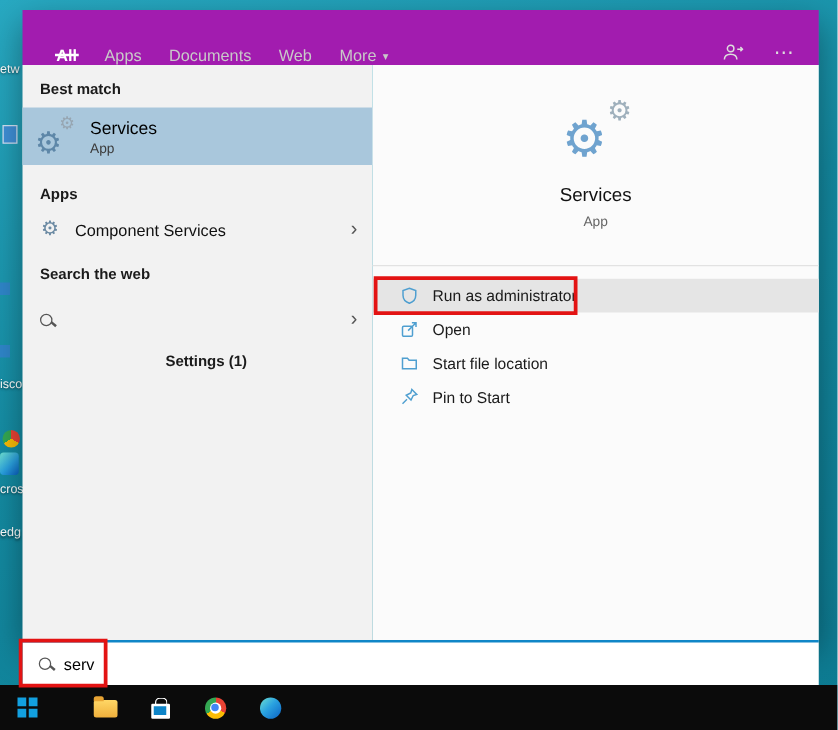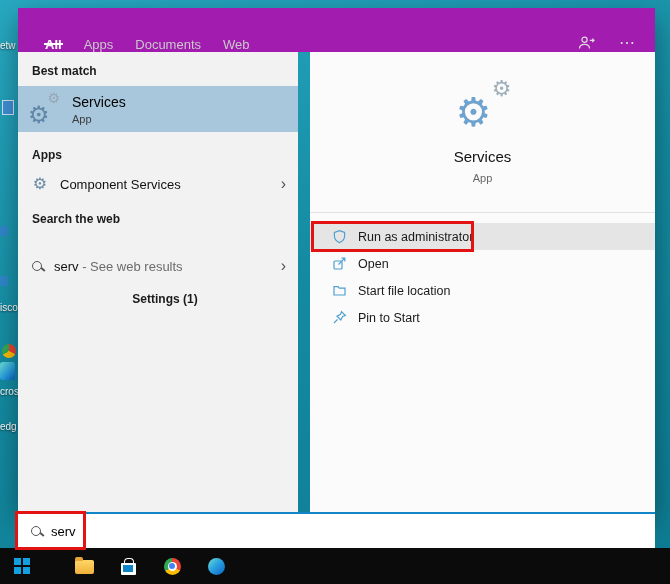--- a/index.html
+++ b/index.html
@@ -28,34 +28,34 @@
   .fly-header { flex:0 0 44px; background:#a21caf; display:flex; align-items:flex-end; }
   .tabs { display:flex; padding-left:16px; }
   .tab { padding:0 11px; display:flex; align-items:center; font-size:13px; color:#c9c9c9; cursor:pointer; position:relative; }
   .tab.active { color:#fff; font-weight:700; }
   .tab.active::after { content:''; position:absolute; left:10px; right:10px; bottom:7px; height:2px; background:#fff; }
   .caret { font-size:9px; margin-left:5px; color:#c9c9c9; }
   .header-right { margin-left:auto; display:flex; align-items:center; gap:24px; padding-right:20px; color:#ddd; }
   .ellipsis { font-size:16px; cursor:pointer; }
   .person { cursor:pointer; display:flex; align-items:center; }
 
-  .fly-body { flex:1; display:flex; min-height:0;gap:12px; }
+  .fly-body { flex:1; display:flex; min-height:0; }
 
   
   .left-col { flex:0 0 280px; background:#f2f2f2; }
   .section-label { padding-left:14px; font-size:12px; font-weight:700; color:#1b1b1b; }
   .best-label { padding-top:12px; padding-bottom:8px; }
   .bm-item { height:46px; background:#a9c7dc; display:flex; align-items:center; gap:12px; padding-left:12px; cursor:pointer; }
   .gear-duo-sm { position:relative; width:30px; height:32px; flex:0 0 30px; }
   .gear-duo-sm .g1 { position:absolute; left:-2px; bottom:-2px; font-size:24px; color:#5e87a8; line-height:1; }
   .gear-duo-sm .g2 { position:absolute; right:0; top:-2px; font-size:14px; color:#97a6b2; line-height:1; }
   .bm-text .t { font-size:14px; color:#000; }
   .bm-text .s { font-size:11px; color:#3c3c3c; margin-top:3px; }
   .apps-label { margin-top:16px; margin-bottom:6px; }
-  .web-label { margin-top:12px; margin-bottom:24px; }
+  .web-label { margin-top:12px; margin-bottom:14px; }
   .settings-label { margin-top:10px;text-align:center; }
   .row { height:32px; display:flex; align-items:center; gap:12px; padding:0 12px 0 14px; font-size:13px; color:#111; cursor:pointer; }
   .row .chev { margin-left:auto; color:#555; font-size:16px; line-height:1; }
   .gear-xs { font-size:16px; color:#6b8aa3; line-height:1; width:16px; text-align:center; }
   .web-suffix { color:#6b6b6b; }
 
   .mag { width:10px; height:10px; border:1.5px solid #555; border-radius:50%; position:relative; flex:0 0 auto; display:inline-block; }
   .mag::after { content:''; position:absolute; width:5px; height:1.5px; background:#555; right:-4px; bottom:-1px;
     transform:rotate(40deg); transform-origin:right center; }
 
@@ -94,21 +94,21 @@
   .icon-chrome { position:relative; width:17px; height:17px; border-radius:50%;
     background: conic-gradient(#ea4335 0 33%, #fbbc05 33% 66%, #34a853 66% 100%); }
   .icon-chrome::before { content:''; position:absolute; inset:4px; background:#fff; border-radius:50%; }
   .icon-chrome::after { content:''; position:absolute; inset:5.5px; background:#4286f5; border-radius:50%; }
   .icon-edge { width:17px; height:17px; border-radius:50%;
     background: linear-gradient(135deg,#6ee0d2,#2aa2e0 45%,#0b62c4); }
 </style>
 </head>
 <body>
 
-<span class="frag" style="top:40px">etw</span>
+<span class="frag" style="top:50px">etw</span>
 <div class="desk-doc"></div>
 <div class="desk-sliver"></div>
 <div class="desk-sliver2"></div>
 <span class="frag" style="top:302px">isco</span>
 <div class="desk-chrome"></div>
 <div class="desk-edge"></div>
 <span class="frag" style="top:386px">cros</span>
 <span class="frag" style="top:421px">edg</span>
 
 <div class="flyout">
@@ -120,20 +120,24 @@
         </div>
       <div class="tab">
           <span>Apps</span>
         </div>
       <div class="tab">
           <span>Documents</span>
         </div>
       <div class="tab">
           <span>Web</span>
         </div>
+      <div class="tab">
+        <span>More</span>
+        <span class="caret">▾</span>
+      </div>
     </div>
     <div class="header-right">
       <span class="person">
         <svg width="17" height="16" viewBox="0 0 17 16" fill="none" stroke="#ddd" stroke-width="1.2">
           <circle cx="6.5" cy="4.8" r="2.6"></circle>
           <path d="M1.5 13.5 C1.5 10.6 3.9 9.3 6.5 9.3 C9.1 9.3 11.5 10.6 11.5 13.5"></path>
           <path d="M11.8 5.3 H16 M14.3 3.6 L16 5.3 L14.3 7"></path>
         </svg>
       </span>
       <span class="ellipsis">⋯</span>
@@ -159,21 +163,20 @@
       <div class="section-label apps-label">Apps</div>
       <div class="row">
         <span class="gear-xs">⚙</span>
         <span>Component Services</span>
         <span class="chev">›</span>
       </div>
 
       <div class="section-label web-label">Search the web</div>
       <div class="row">
         <span class="mag"></span>
-        <span><span>serv</span><span class="web-suffix"> - See web results</span></span>
         <span class="chev">›</span>
       </div>
 
       <div class="section-label settings-label">Settings (1)</div>
     </div>
 
     <div class="right-col">
       <div class="preview-head">
         <div class="gear-duo-lg">
           <span class="g-lg1">⚙</span>

